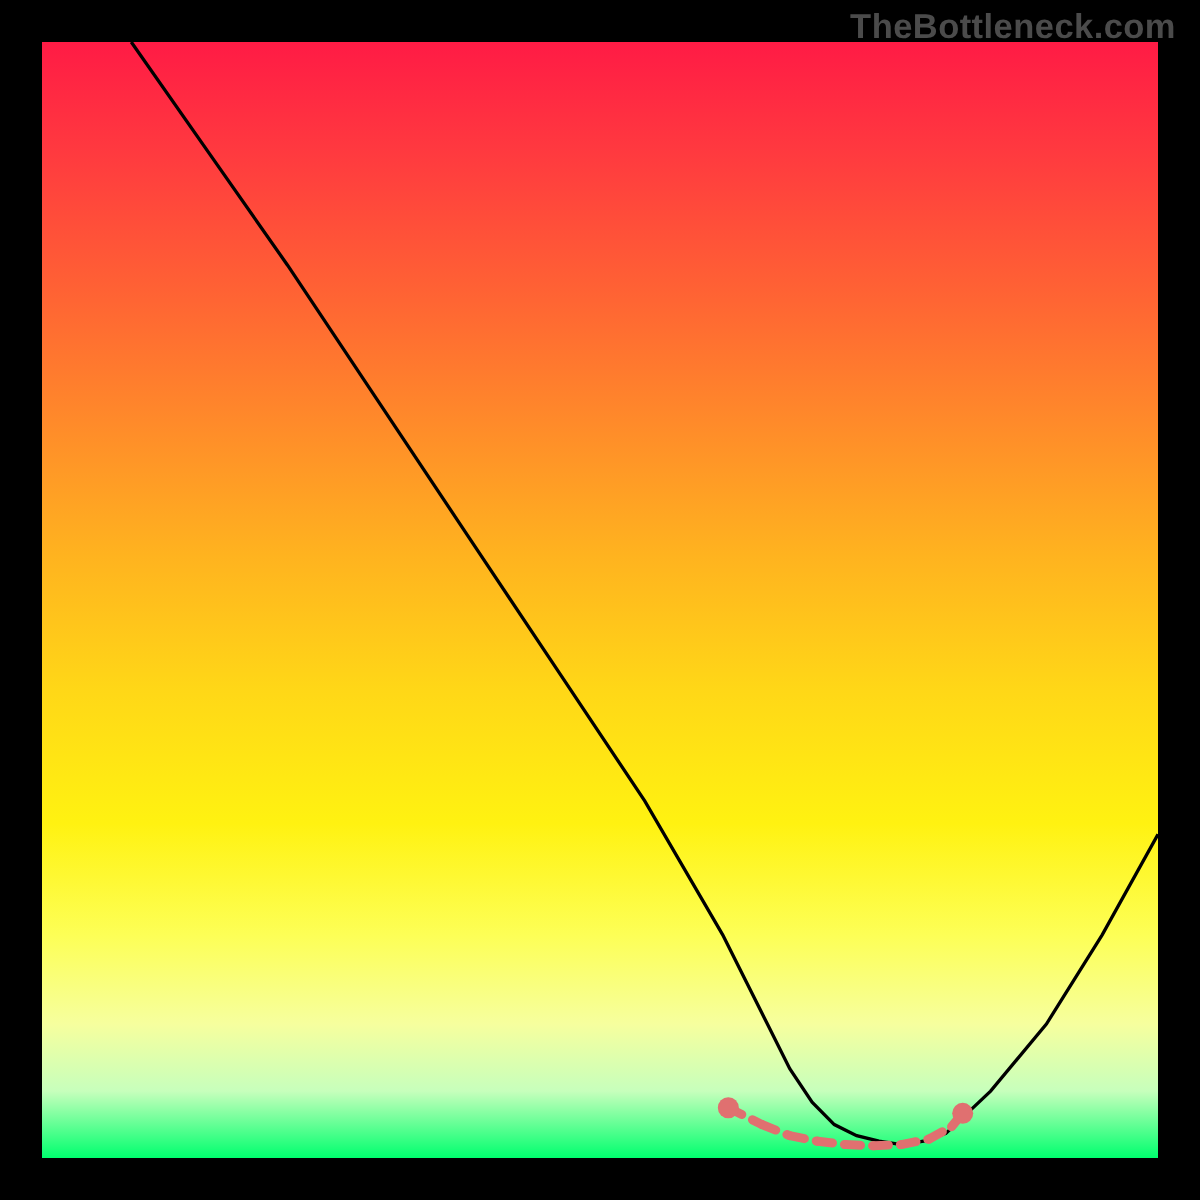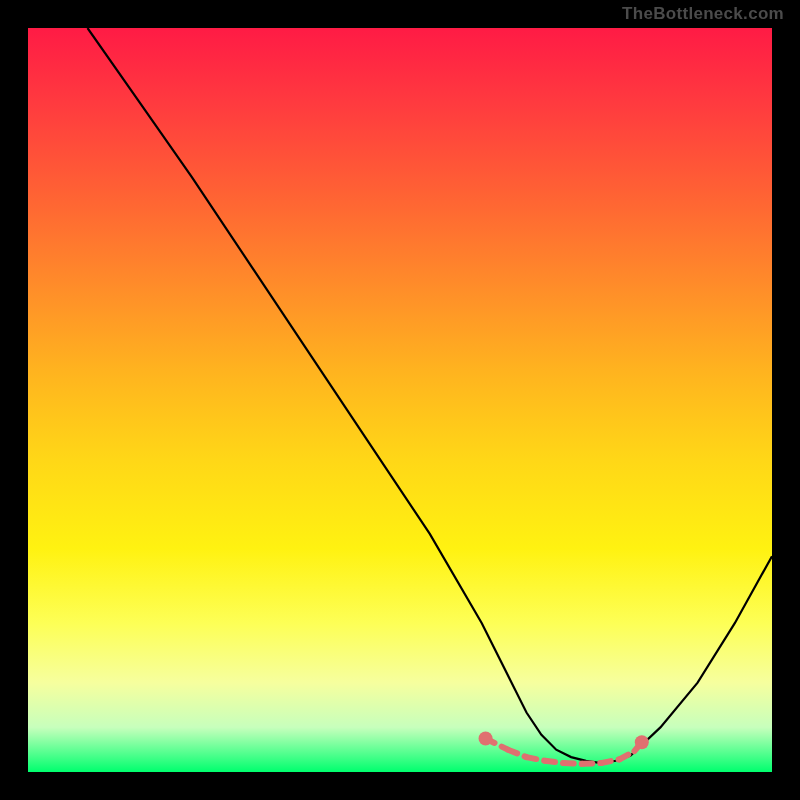--- a/index.html
+++ b/index.html
@@ -9,21 +9,21 @@
     background: #000;
     font-family: Arial, sans-serif;
     position: relative;
     overflow: hidden;
   }
   .watermark {
     position: absolute;
     top: 4px;
     right: 16px;
     color: #4b4b4b;
-    font-size: 17px;
+    font-size: 23px;
     font-weight: bold;
     letter-spacing: 0.3px;
     z-index: 10;
     text-align: center;
   }
   .plot-area {
     position: absolute;
     top: 28px;
     left: 28px;
     width: 744px;

